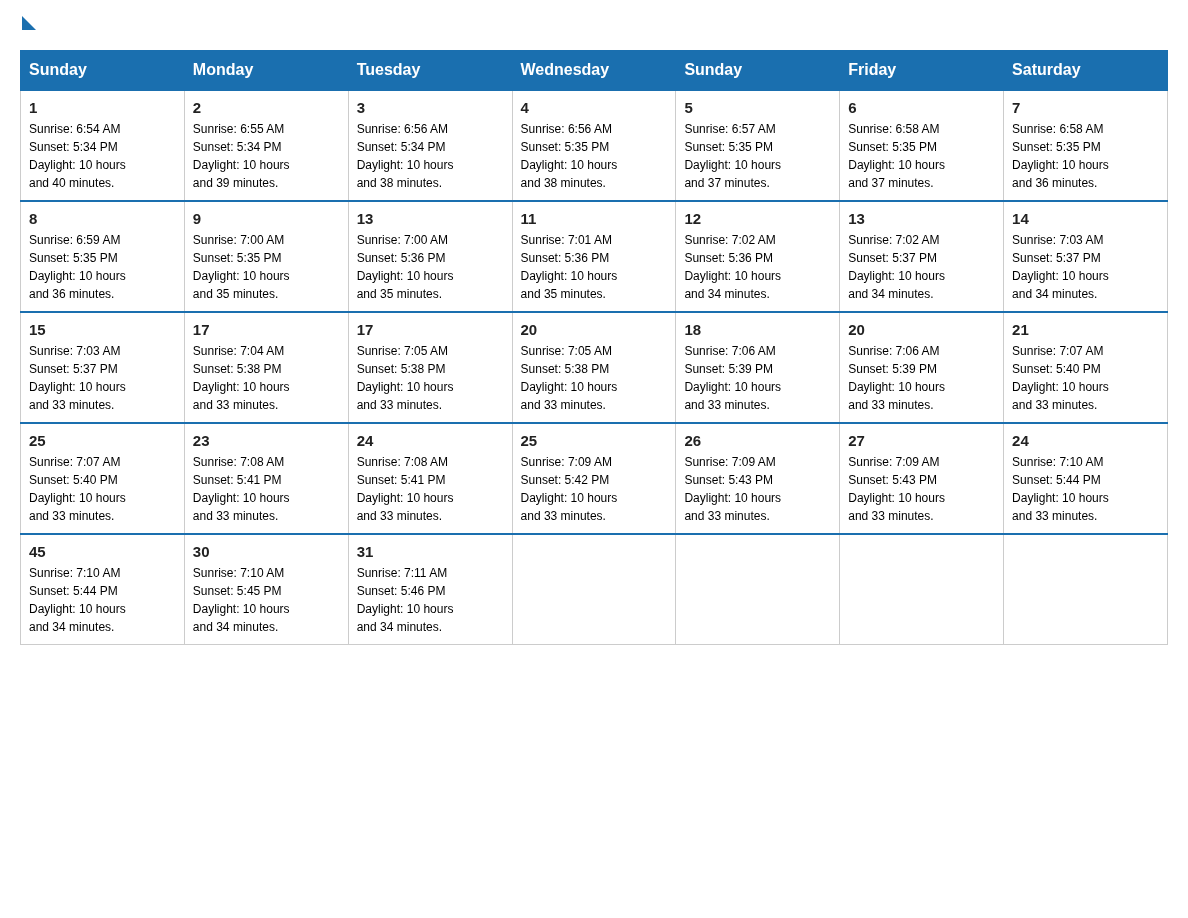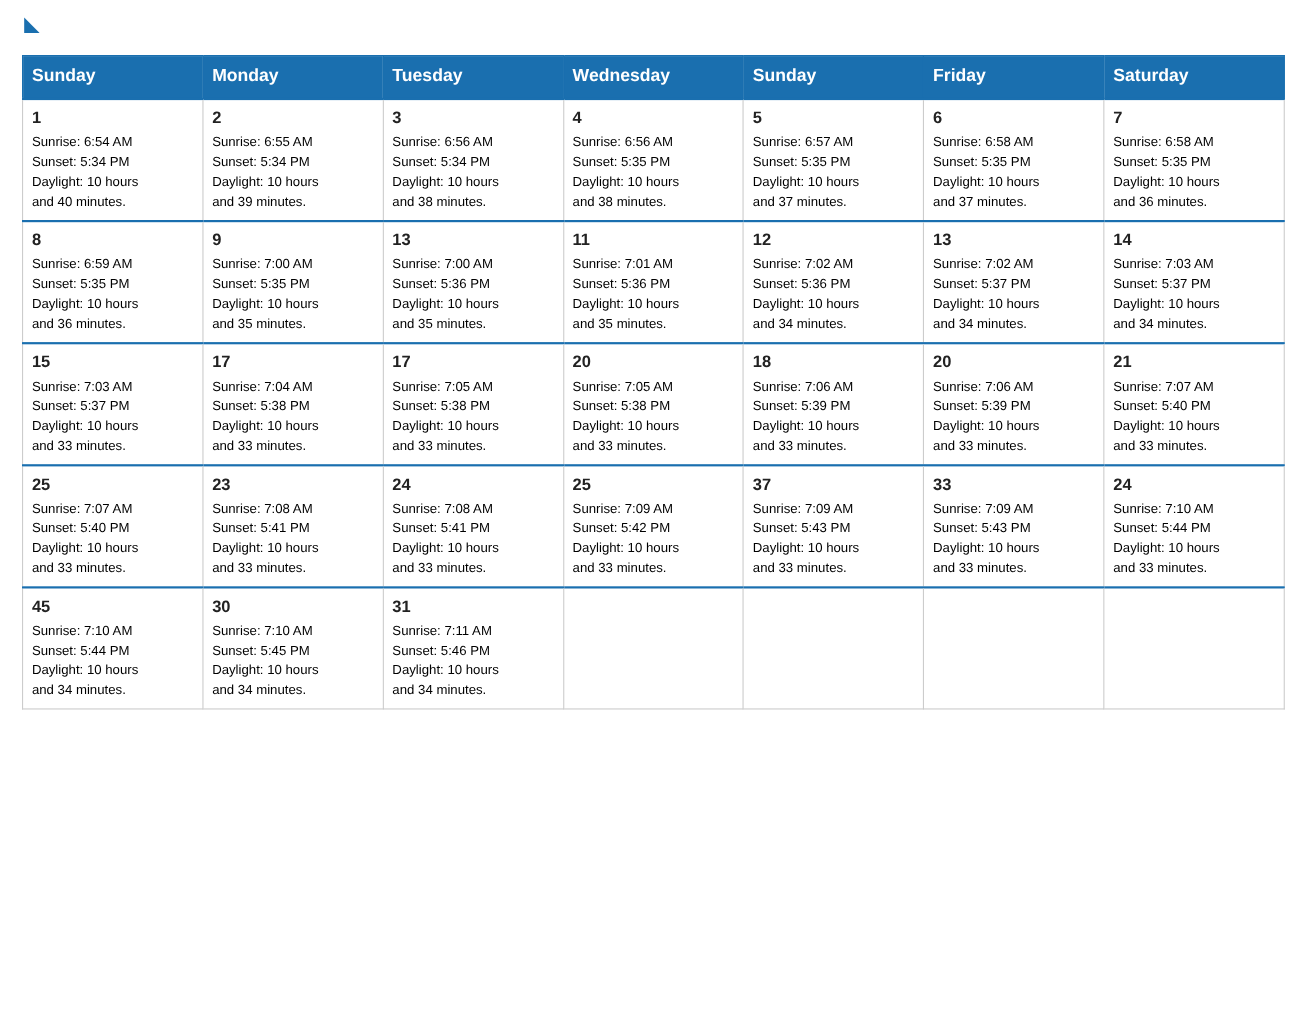--- a/index.html
+++ b/index.html
@@ -354,30 +354,30 @@
         <td>
         <div class="day-number">25</div>
         <div class="day-info">
           Sunrise: 7:09 AM<br>
           Sunset: 5:42 PM<br>
           Daylight: 10 hours<br>
           and 33 minutes.
         </div>
       </td>
         <td>
-        <div class="day-number">37</div>
+        <div class="day-number">26</div>
         <div class="day-info">
           Sunrise: 7:09 AM<br>
           Sunset: 5:43 PM<br>
           Daylight: 10 hours<br>
           and 33 minutes.
         </div>
       </td>
         <td>
-        <div class="day-number">33</div>
+        <div class="day-number">27</div>
         <div class="day-info">
           Sunrise: 7:09 AM<br>
           Sunset: 5:43 PM<br>
           Daylight: 10 hours<br>
           and 33 minutes.
         </div>
       </td>
         <td>
         <div class="day-number">24</div>
         <div class="day-info">

